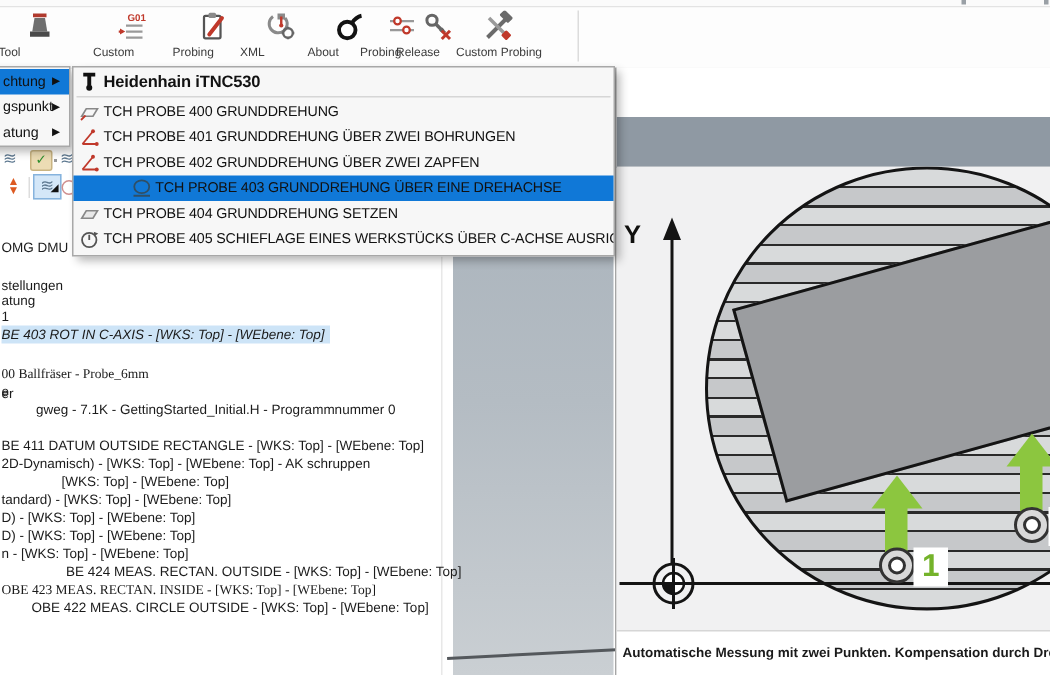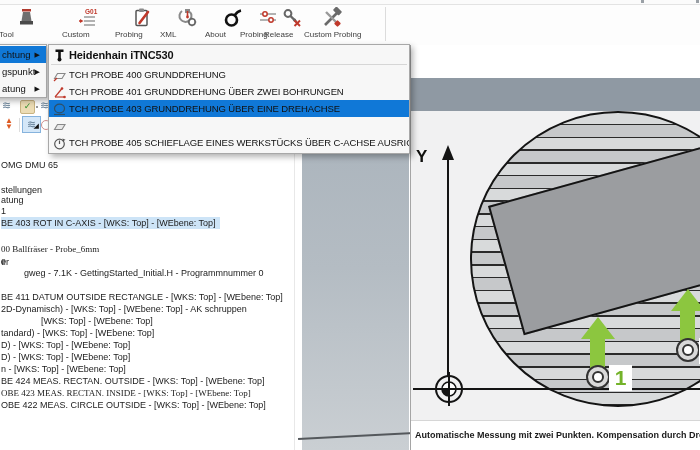--- a/index.html
+++ b/index.html
@@ -23,21 +23,21 @@
   .parent-menu{left:-80px;top:44px;width:127px;height:54px;padding-top:1px;box-sizing:border-box;}
   .pm-item{height:17px;line-height:17px;font-size:9.5px;color:#111;padding-left:81px;position:relative;white-space:nowrap;}
   .pm-item.hl{background:#1078d7;}
   .pm-arrow{position:absolute;right:6px;top:0;font-size:7px;color:#111;}
 
   .submenu{left:48px;top:44px;width:362px;box-sizing:border-box;padding:1px 0 2px 0;z-index:31;position:absolute;}
   .sm-row{height:17px;display:flex;align-items:center;white-space:nowrap;overflow:hidden;}
   .sm-row .mi{width:13px;height:13px;margin:0 3px 0 4px;flex:0 0 13px;}
   .sm-row .mt{font-size:9.5px;letter-spacing:-0.1px;color:#111;}
   .sm-row.header .mt{font-weight:bold;font-size:11px;}
-  .sm-row.sel{background:#1078d7;}
+  .sm-row.sel{background:#1078d7;justify-content:center;}
   .sm-sep{height:1px;background:#d6d6d6;margin:1px 2px;}
 
   
   .side-ic{font-size:11px;color:#5d7890;}
   .chk-ic{width:13px;height:12px;background:#ecdcb4;border:1px solid #c9b482;border-radius:2px;
           font-size:9px;line-height:11px;color:#2f8f2f;text-align:center;}
   .updown{width:14px;height:14px;line-height:6px;font-size:8px;color:#dd5a22;text-align:center;}
   .sel-ic{background:#d4e7f8;border:1px solid #86b3dd;}
 
   
@@ -189,35 +189,35 @@
 <div class="abs" style="left:19px;top:118px;width:1px;height:14px;background:#ddd;"></div>
 <div class="abs side-ic sel-ic" style="left:22px;top:116px;width:17px;height:15px;line-height:14px;text-align:center;">≋<span style="position:absolute;right:1px;bottom:-1px;color:#111;font-size:7px;">◢</span></div>
 <div class="abs" style="left:41px;top:120px;width:10px;height:10px;border:1.5px solid #cf8f8f;border-radius:50%;box-sizing:border-box;"></div>
 
 <div class="abs tree-border"></div>
 <div>
   <div class="abs trow" style="top:159px;">OMG DMU 65</div>
   <div class="abs trow" style="top:184px;">stellungen</div>
   <div class="abs trow" style="top:194px;">atung</div>
   <div class="abs trow" style="top:205px;">1</div>
-  <div class="abs trow sel" style="top:217px;">BE 403 ROT IN C-AXIS - [WKS: Top] - [WEbene: Top]</div>
+  <div class="abs trow sel" style="top:217px;font-style:italic;">BE 403 ROT IN C-AXIS - [WKS: Top] - [WEbene: Top]</div>
   <div class="abs trow" style="top:231px;margin-top:25px;">er</div>
   <div class="abs trow" style="top:243px;font-family:Liberation Serif, serif;">00 Ballfräser - Probe_6mm</div>
   <div class="abs trow" style="top:255px;">e</div>
   <div class="abs trow" style="top:267px;padding-left:23px;">gweg - 7.1K - GettingStarted_Initial.H - Programmnummer 0</div>
   <div class="abs trow" style="top:291px;">BE 411 DATUM OUTSIDE RECTANGLE - [WKS: Top] - [WEbene: Top]</div>
   <div class="abs trow" style="top:303px;">2D-Dynamisch) - [WKS: Top] - [WEbene: Top] - AK schruppen</div>
   <div class="abs trow" style="top:315px;margin-left:40px;">[WKS: Top] - [WEbene: Top]</div>
   <div class="abs trow" style="top:327px;">tandard) - [WKS: Top] - [WEbene: Top]</div>
   <div class="abs trow" style="top:339px;">D) - [WKS: Top] - [WEbene: Top]</div>
   <div class="abs trow" style="top:351px;">D) - [WKS: Top] - [WEbene: Top]</div>
   <div class="abs trow" style="top:363px;">n - [WKS: Top] - [WEbene: Top]</div>
-  <div class="abs trow" style="top:375px;">BE 424 MEAS. RECTAN. OUTSIDE - [WKS: Top] - [WEbene: Top]</div>
+  <div class="abs trow" style="top:375px;padding-left:43px;">BE 424 MEAS. RECTAN. OUTSIDE - [WKS: Top] - [WEbene: Top]</div>
   <div class="abs trow" style="top:387px;font-family:Liberation Serif, serif;">OBE 423 MEAS. RECTAN. INSIDE - [WKS: Top] - [WEbene: Top]</div>
-  <div class="abs trow" style="top:399px;">OBE 422 MEAS. CIRCLE OUTSIDE - [WKS: Top] - [WEbene: Top]</div>
+  <div class="abs trow" style="top:399px;padding-left:20px;">OBE 422 MEAS. CIRCLE OUTSIDE - [WKS: Top] - [WEbene: Top]</div>
 </div>
 
 <div class="abs help-panel">
   <div class="abs gray-band"></div>
   <div class="abs illus">
     <div class="abs rotary"></div>
     <div class="abs workpiece"></div>
     <div class="abs axis-y-label">Y</div>
     <div class="abs axis-y-head"></div>
     <div class="abs axis-y-line"></div>
@@ -280,35 +280,47 @@
     <span class="mi">
       <svg width="13" height="13">
           <line x1="2" y1="11" x2="11.5" y2="11" stroke="#c0392b" stroke-width="1.2"></line>
           <line x1="2" y1="11" x2="9" y2="2.5" stroke="#c0392b" stroke-width="1.2"></line>
           <circle cx="9" cy="2.5" r="1.3" fill="#c0392b"></circle>
           <circle cx="11.5" cy="11" r="1.3" fill="#c0392b"></circle>
         </svg>
     </span>
     <span class="mt">TCH PROBE 401 GRUNDDREHUNG ÜBER ZWEI BOHRUNGEN</span>
   </div>
+  <div class="sm-row">
+    <span class="mi">
+      <svg width="13" height="13">
+          <line x1="2" y1="11" x2="11.5" y2="11" stroke="#c0392b" stroke-width="1.2"></line>
+          <line x1="2" y1="11" x2="9" y2="2.5" stroke="#c0392b" stroke-width="1.2"></line>
+          <circle cx="9" cy="2.5" r="1.3" fill="#c0392b"></circle>
+          <circle cx="11.5" cy="11" r="1.3" fill="#c0392b"></circle>
+        </svg>
+    </span>
+    <span class="mt">TCH PROBE 402 GRUNDDREHUNG ÜBER ZWEI ZAPFEN</span>
+  </div>
   <div class="sm-row sel">
     <span class="mi">
       <svg width="13" height="13">
           <ellipse cx="6.5" cy="5.5" rx="5" ry="4.3" fill="none" stroke="#2f4f66" stroke-width="1.2"></ellipse>
           <line x1="1" y1="11.5" x2="12" y2="11.5" stroke="#2f4f66" stroke-width="1.2"></line>
         </svg>
     </span>
     <span class="mt">TCH PROBE 403 GRUNDDREHUNG ÜBER EINE DREHACHSE</span>
   </div>
   <div class="sm-row">
     <span class="mi">
       <svg width="13" height="13">
           <path d="M1.5,9.5 L4.5,4.5 L12,4.5 L9,9.5 Z" fill="#e8e8e8" stroke="#888" stroke-width="1.1"></path>
         </svg>
     </span>
+    <span class="mt">TCH PROBE 404 GRUNDDREHUNG SETZEN</span>
   </div>
   <div class="sm-row">
     <span class="mi">
       <svg width="13" height="13">
           <circle cx="6.5" cy="7" r="4.8" fill="none" stroke="#555" stroke-width="1.2"></circle>
           <line x1="6.5" y1="7" x2="6.5" y2="3.5" stroke="#555" stroke-width="1.2"></line>
           <path d="M9.5,1.5 l3,1.2 l-2.6,1.8 z" fill="#555"></path>
         </svg>
     </span>
     <span class="mt">TCH PROBE 405 SCHIEFLAGE EINES WERKSTÜCKS ÜBER C-ACHSE AUSRICHTEN</span>

